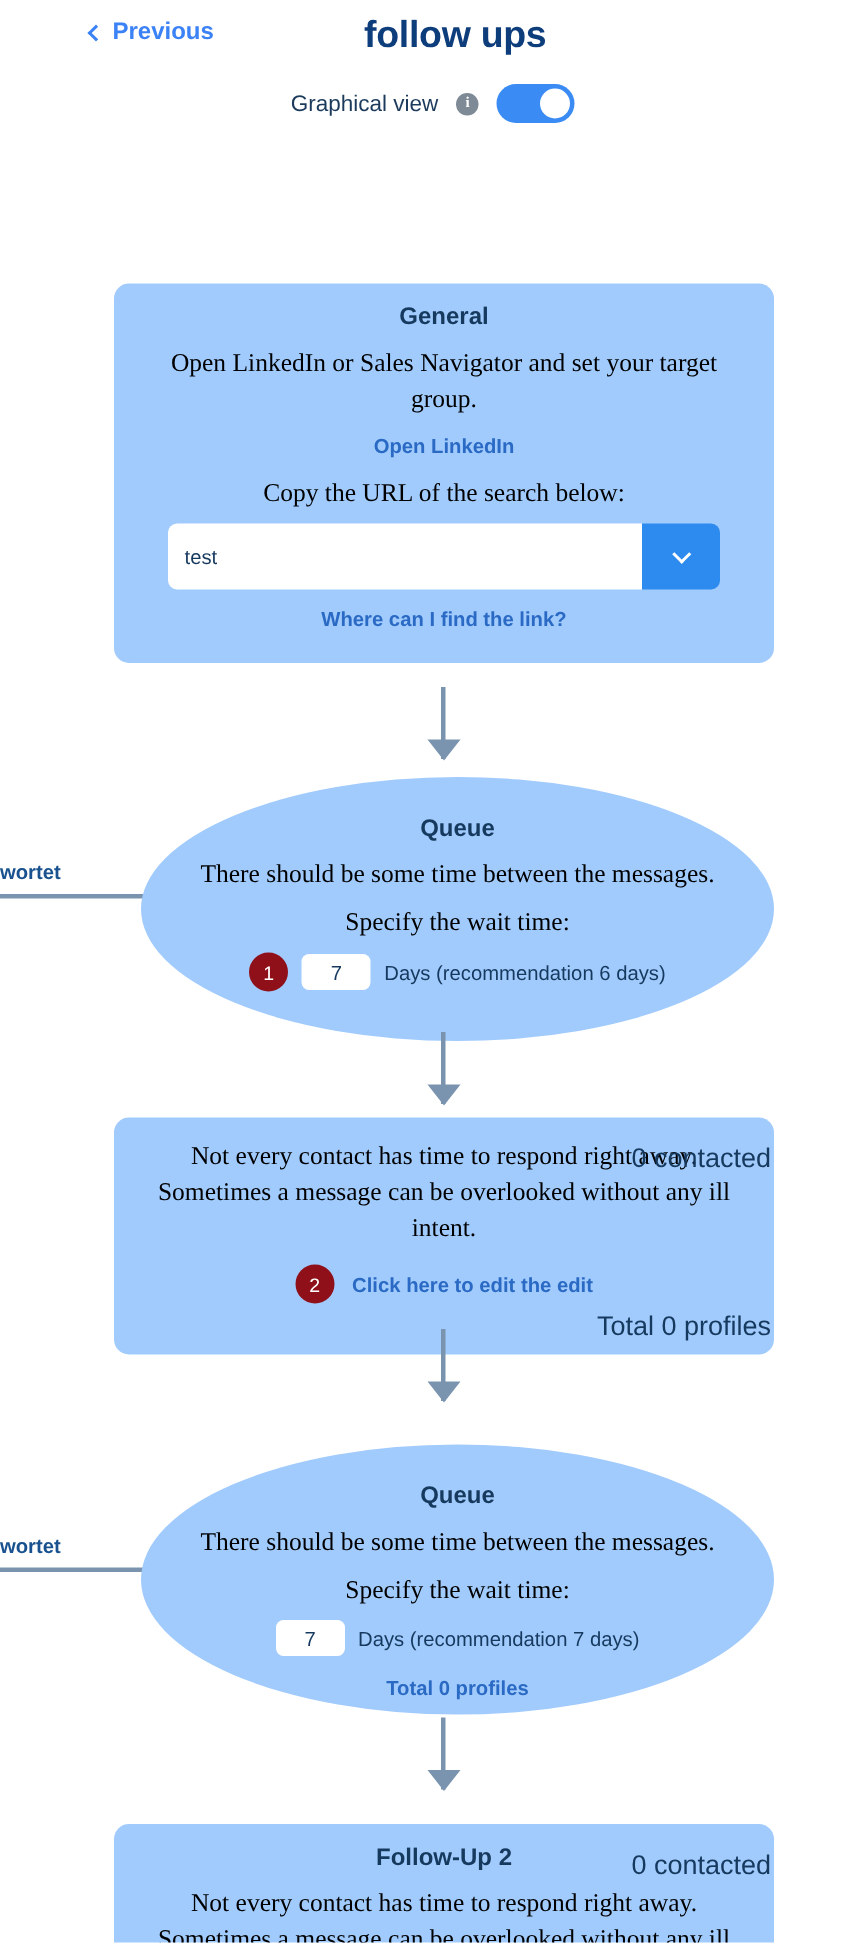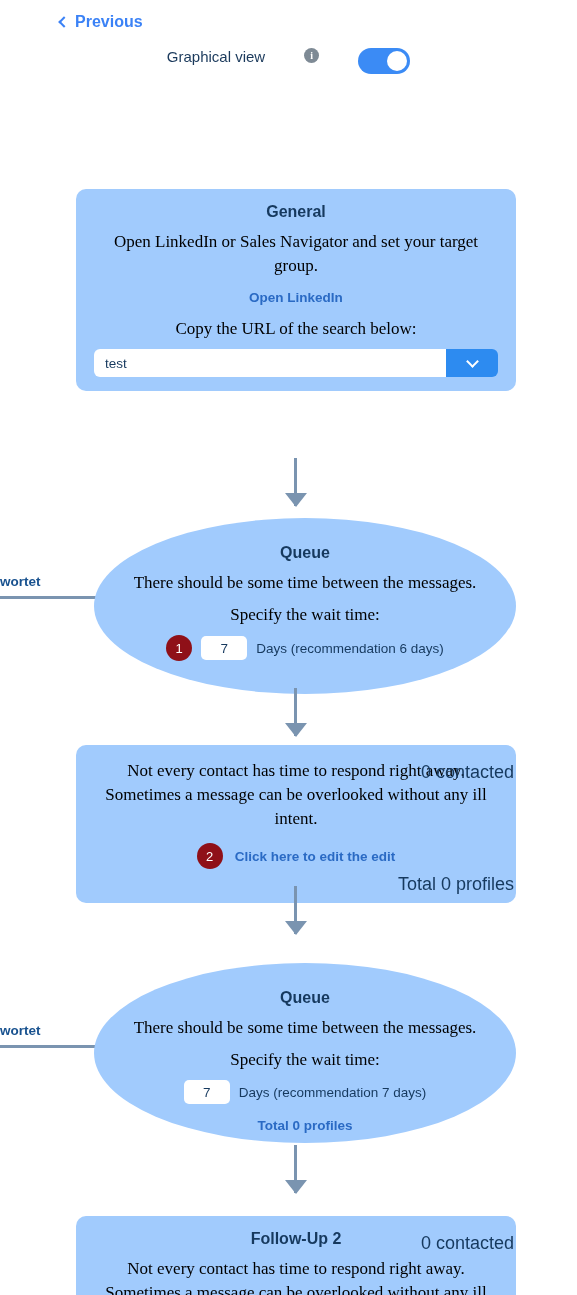--- a/index.html
+++ b/index.html
@@ -47,22 +47,23 @@
     text-align: center;
     font-size: 25px;
     font-weight: bold;
     color: #0e3d7c;
     letter-spacing: -0.2px;
   }
 
   
   .gview-row {
     display: flex;
-    justify-content: center;
-    gap: 39px;
+    align-items: center;
+    justify-content: center;
+    gap: 12px;
     height: 42px;
   }
   .gview-label {
     font-size: 15px;
     color: #1b3a5c;
   }
   .info-icon {
     width: 15px; height: 15px;
     border-radius: 50%;
     background: #7e8a95;
@@ -133,22 +134,22 @@
     font-size: 18px;
     color: #16395e;
   }
   .corner-right.top { top: 17px; }
   .corner-right.bottom { bottom: 8px; }
 
   
   .url-row {
     display: flex;
     align-items: stretch;
-    margin: 8px 0 4px;
-    height: 28px;
+    margin: 8px 18px 4px;
+    height: 44px;
   }
   .url-input {
     flex: 1;
     background: #ffffff;
     border: none;
     border-radius: 6px 0 0 6px;
     font-size: 13.5px;
     color: #16395e;
     padding: 0 11px;
     font-family: "Liberation Sans", sans-serif;
@@ -270,20 +271,21 @@
   .click-row .node-link { margin: 0; }
 </style>
 </head>
 <body>
 
 <div class="header">
   <div class="prev-link">
     <span class="chev-left"></span>
     <span>Previous</span>
   </div>
+  <div class="page-title">follow ups</div>
 </div>
 
 <div class="gview-row">
   <span class="gview-label">Graphical view</span>
   <span class="info-icon">i</span>
   <span class="toggle">
     <span class="knob"></span>
   </span>
 </div>
 
@@ -293,20 +295,21 @@
     <div class="node-title">General</div>
     <div class="node-desc">Open LinkedIn or Sales Navigator and set your target group.</div>
     <span class="node-link">Open LinkedIn</span>
     <div class="node-desc">Copy the URL of the search below:</div>
     <div class="url-row">
       <input class="url-input" type="text" value="test" style="">
       <button class="url-btn">
         <span class="chev-down"></span>
       </button>
     </div>
+    <span class="node-link">Where can I find the link?</span>
   </div>
 
   <div class="connector" style="top:368px; height:48px;"></div>
 
   <div class="branch-label" style="top:484px;">wortet</div>
   <div class="branch-stub" style="top:506px;"></div>
 
   <div class="node-ellipse" style="top:428px;">
     <div class="node-title">Queue</div>
     <div class="node-desc">There should be some time between the messages.</div>

